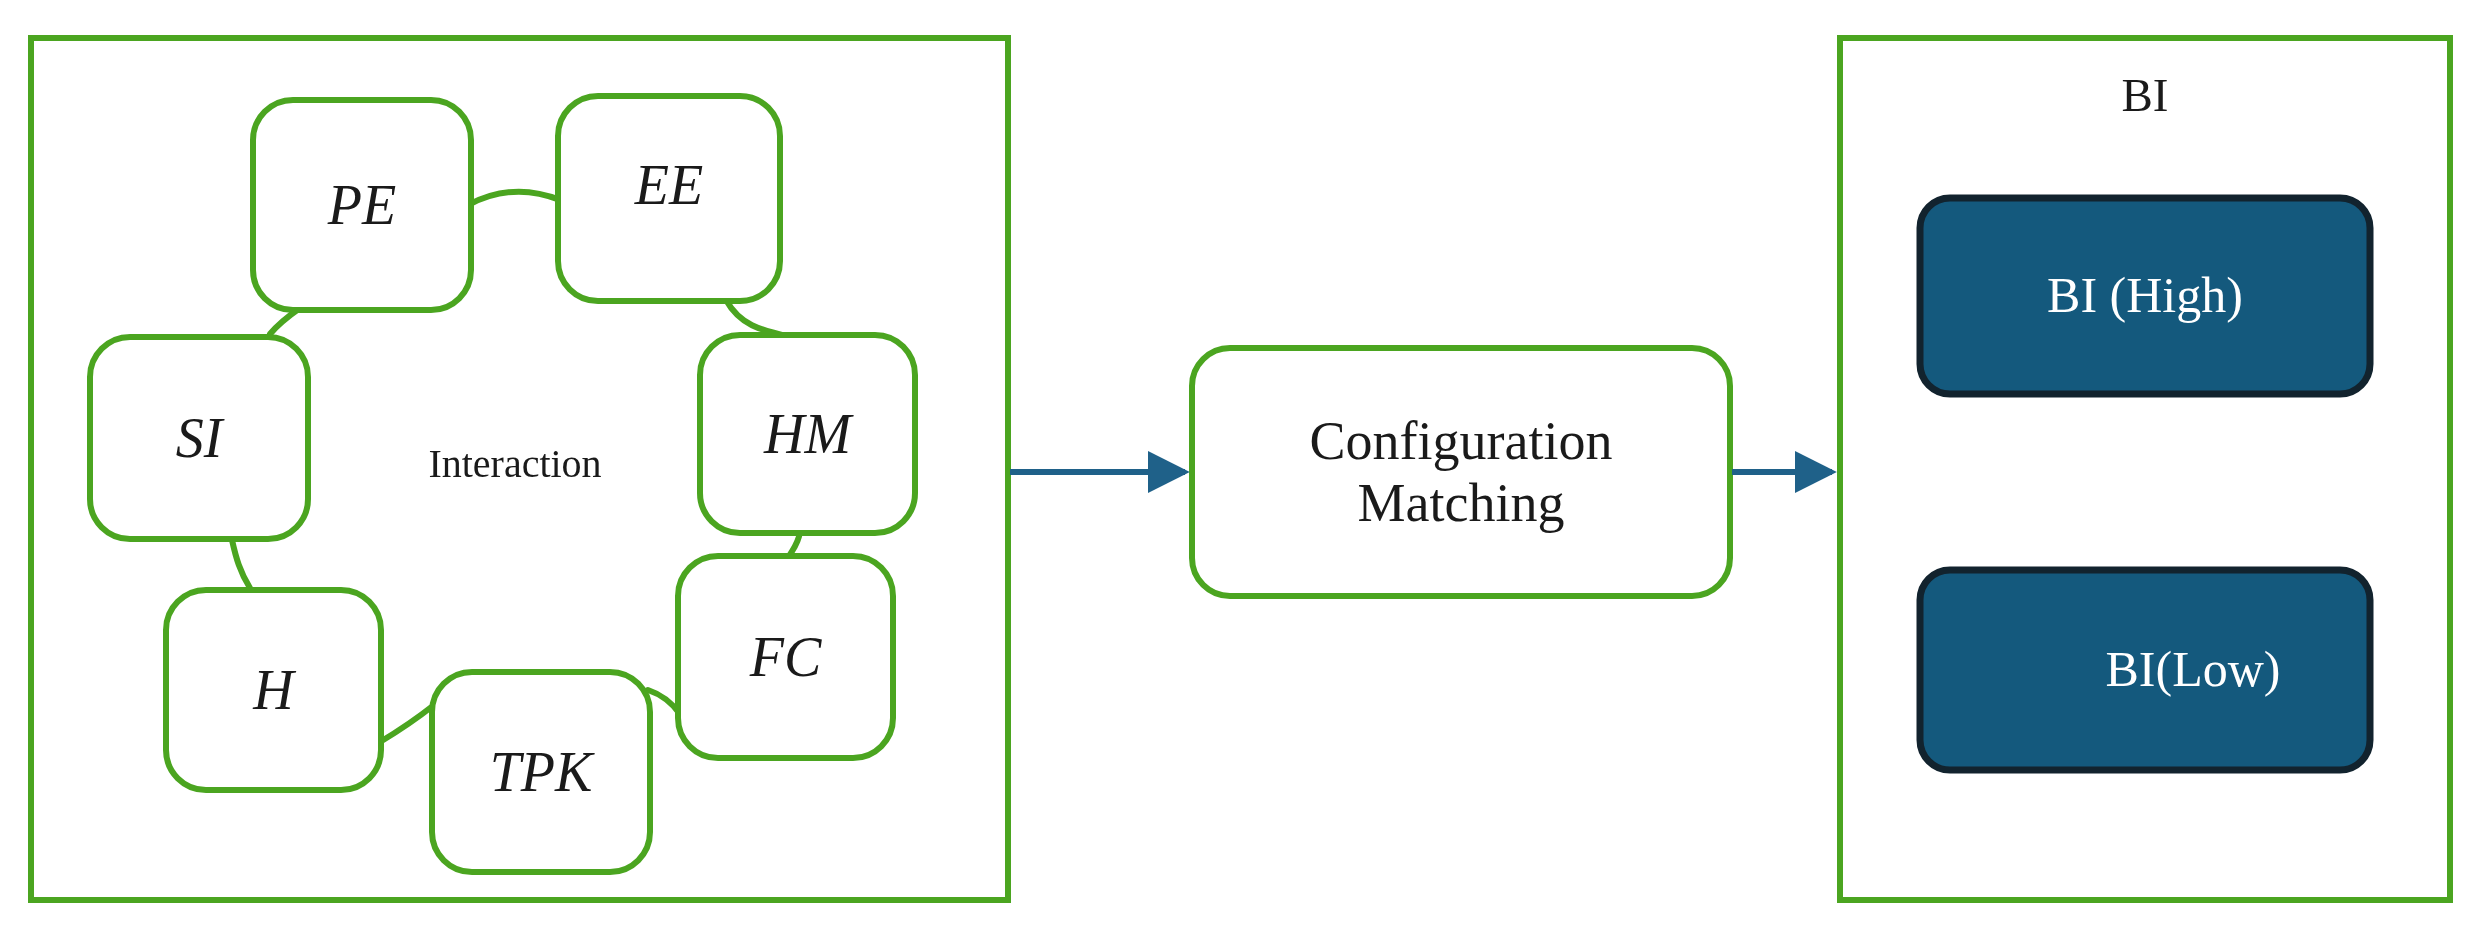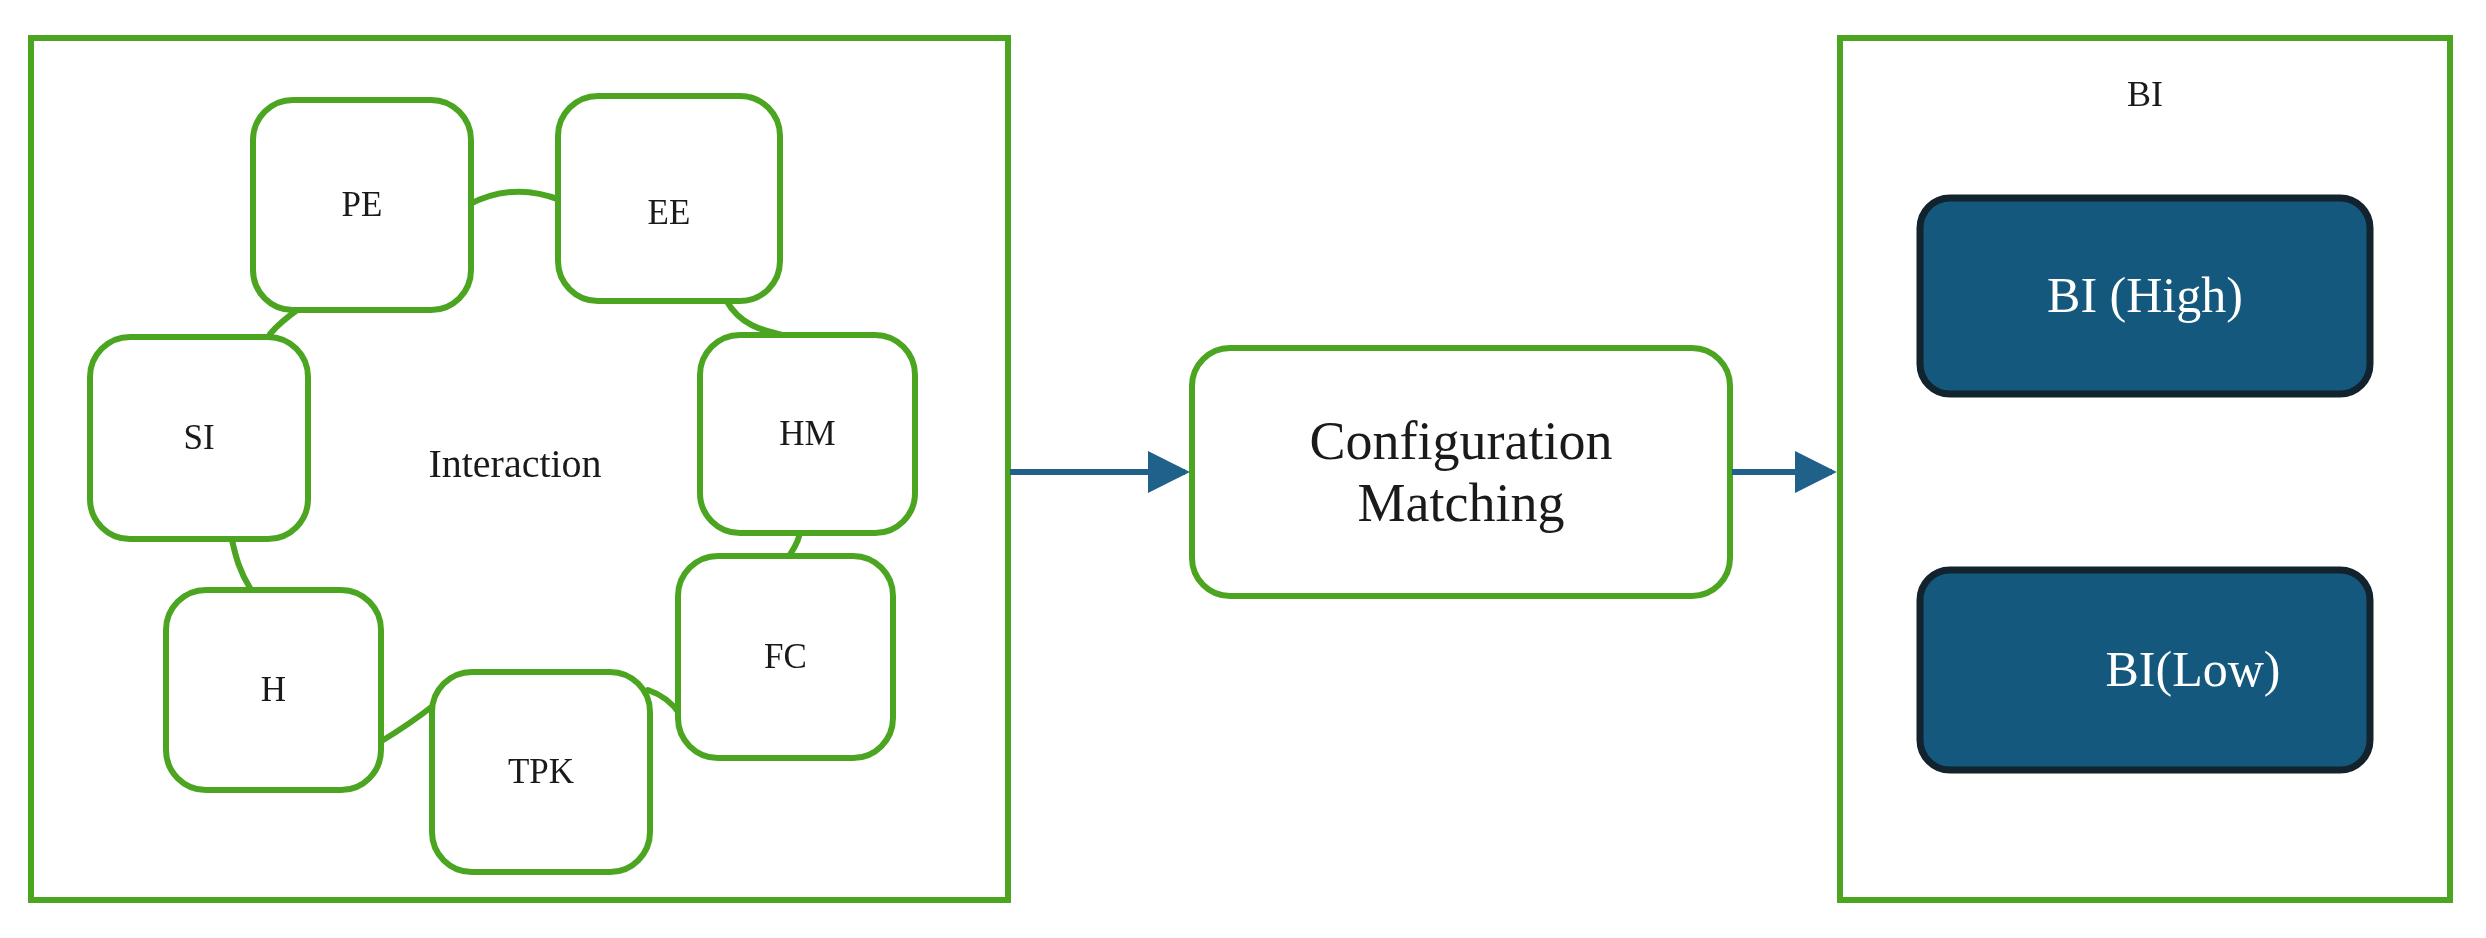--- a/index.html
+++ b/index.html
@@ -28,23 +28,23 @@
     position: absolute;
     display: flex;
     align-items: center;
     justify-content: center;
     text-align: center;
     color: #1a1a1a;
     line-height: 1.15;
     white-space: pre-line;
     pointer-events: none;
   }
-  .node-label   { font-size: 35px; }
+  .node-label   { font-size: 56px; font-style: italic; }
   .config-label { font-size: 54px; }
-  .bi-title     { font-size: 36px; }
+  .bi-title     { font-size: 47px; }
   .bi-box-label { font-size: 50px; color: #ffffff; text-align: center; }
 </style>
 </head>
 <body>
 
 <div id="canvas">
 
   <svg id="svg-layer" viewBox="0 0 2486 938" xmlns="http://www.w3.org/2000/svg">
 
     <defs>
@@ -80,21 +80,21 @@
     <line x1="1010" y1="472" x2="1185" y2="472" stroke="#1f6189" stroke-width="6" marker-end="url(#arrowhead)"></line>
     <line x1="1732" y1="472" x2="1832" y2="472" stroke="#1f6189" stroke-width="6" marker-end="url(#arrowhead)"></line>
 
     <rect x="1840" y="38" width="610" height="862" fill="#ffffff" stroke="#4ba520" stroke-width="6"></rect>
 
     <rect x="1920" y="198" width="450" height="196" rx="30" ry="30" fill="#14597d" stroke="#12232e" stroke-width="7"></rect>
     <rect x="1920" y="570" width="450" height="200" rx="30" ry="30" fill="#14597d" stroke="#12232e" stroke-width="7"></rect>
   </svg>
 
   <div class="label node-label" style="left:253px; top:100px; width:218px; height:210px;">PE</div>
-  <div class="label node-label" style="left:558px; top:111px; width:222px; height:205px;">EE</div>
+  <div class="label node-label" style="left:558px; top:83px; width:222px; height:205px;">EE</div>
   <div class="label node-label" style="left:678px; top:556px; width:215px; height:202px;">FC</div>
   <div class="label node-label" style="left:700px; top:335px; width:215px; height:198px;">HM</div>
   <div class="label node-label" style="left:432px; top:672px; width:218px; height:200px;">TPK</div>
   <div class="label node-label" style="left:166px; top:590px; width:215px; height:200px;">H</div>
   <div class="label node-label" style="left:90px; top:337px; width:218px; height:202px;">SI</div>
 
   <div class="label" style="left:370px; top:429px; width:290px; height:70px; font-size:40px;">Interaction</div>
 
   <div class="label config-label" style="left:1192px; top:348px; width:538px; height:248px;">Configuration
 Matching</div>

